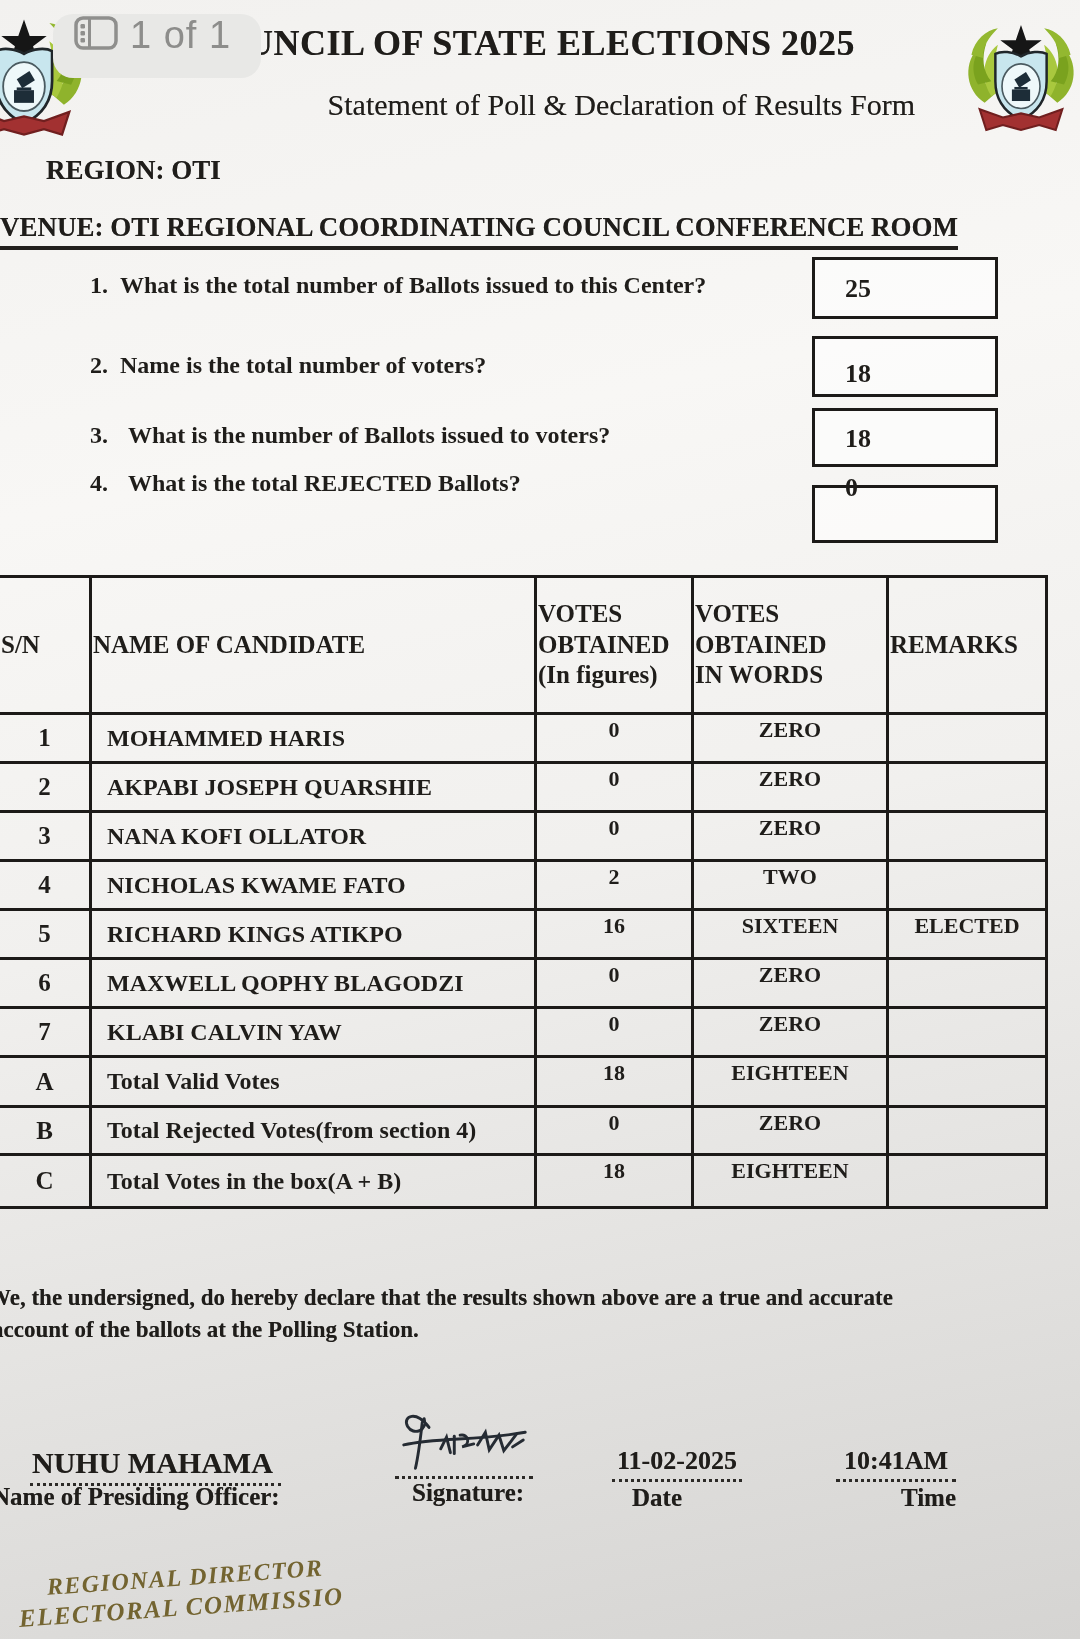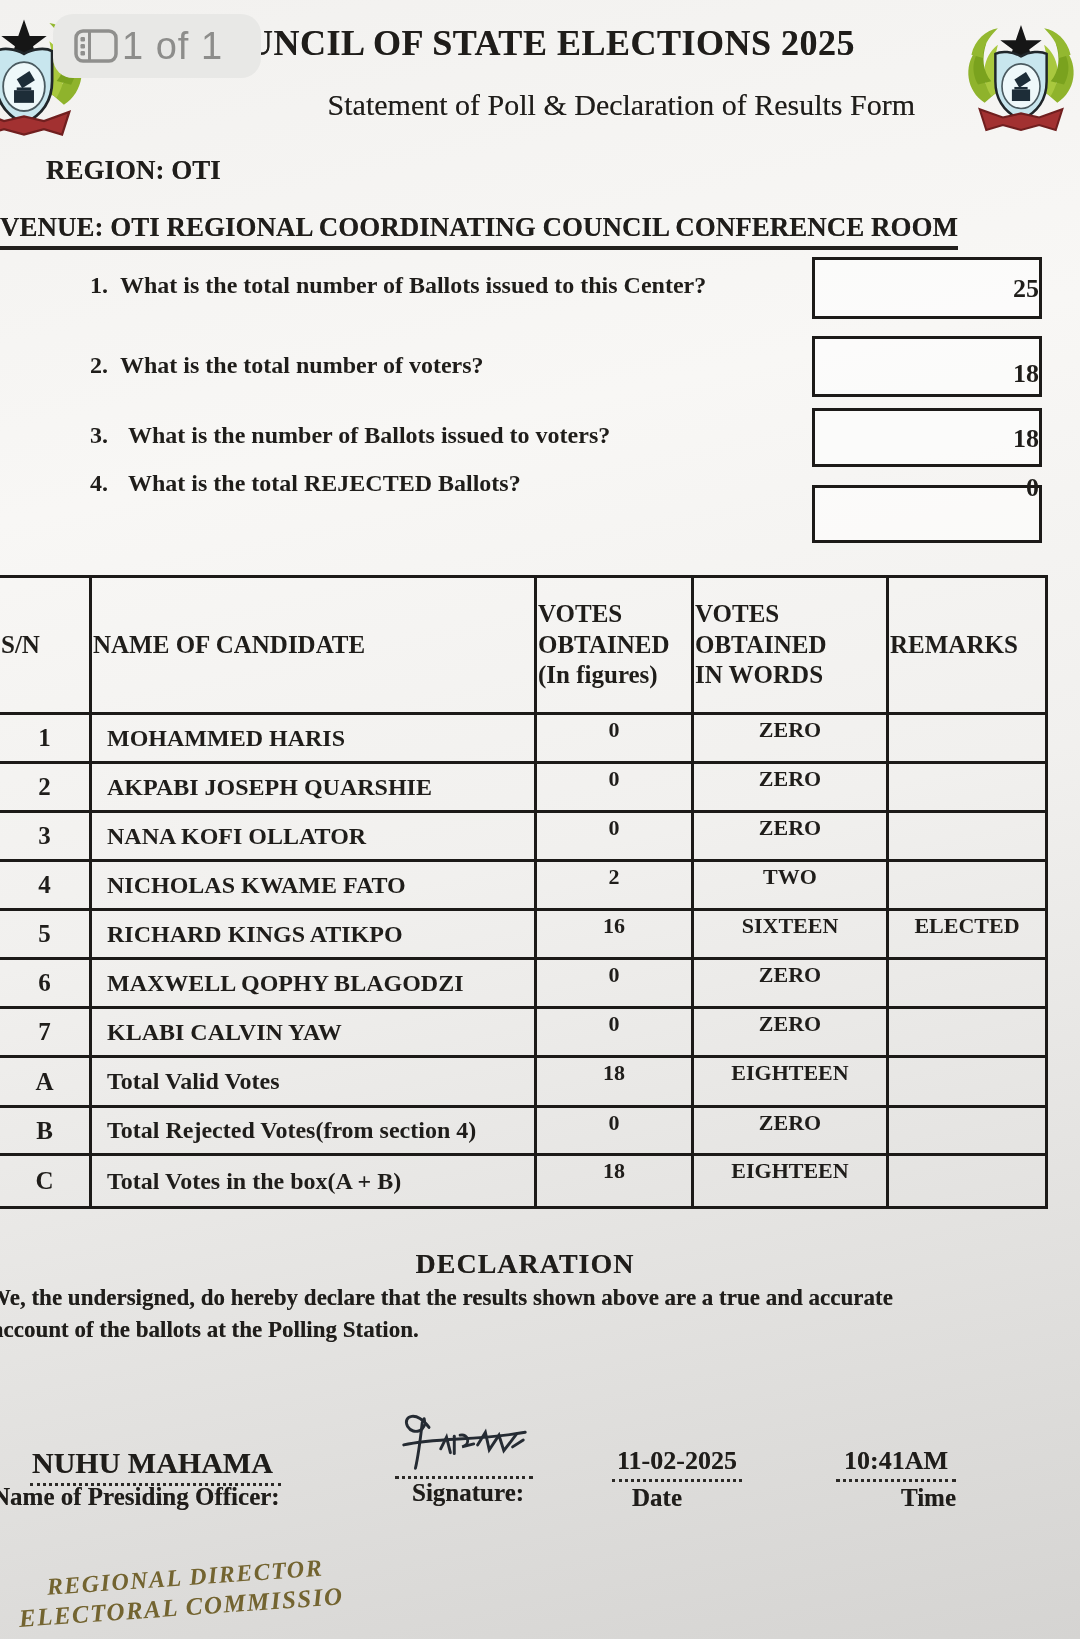--- a/index.html
+++ b/index.html
@@ -9,38 +9,38 @@
   .page{position:absolute;inset:0;color:#1f1d1a;}
   .ink{color:#1f1d1a;text-shadow:0 0 .5px rgba(30,28,25,.55);}
 
   
   .emblem{position:absolute;}
   .emblem-left{left:-55px;top:14px;width:158px;height:136px;}
   .emblem-right{left:951px;top:20px;width:140px;height:124px;}
 
   
   .page-badge{position:absolute;left:53px;top:14px;width:208px;height:64px;border-radius:20px;
-    background:#e8e8e6;display:flex;align-items:center;gap:3px;padding-left:20px;box-sizing:border-box;
+    background:#e8e8e6;display:flex;gap:11px;padding-left:20px;box-sizing:border-box;
     z-index:6;font-family:"Liberation Sans","DejaVu Sans",sans-serif;}
   .page-badge .label{font-size:38px;color:#8d8d8b;letter-spacing:1px;}
 
   .doc-title{position:absolute;left:192px;top:22px;font-size:36px;font-weight:700;letter-spacing:.5px;white-space:nowrap;z-index:4;}
   .doc-subtitle{position:absolute;left:115px;top:88px;width:800px;text-align:right;font-size:30px;white-space:nowrap;}
 
   .region-line{position:absolute;left:2px;top:155px;font-size:27px;font-weight:700;white-space:nowrap;margin-left:44px;}
   .venue-line{position:absolute;left:0;top:212px;font-size:27px;font-weight:700;white-space:nowrap;
     border-bottom:4px solid #22201d;padding-bottom:3px;}
 
   
   .q-row{position:absolute;left:90px;display:flex;gap:12px;font-size:24px;font-weight:600;white-space:nowrap;}
   .q1{top:272px;} .q2{top:352px;} .q3{top:422px;gap:20px;} .q4{top:470px;gap:20px;}
 
   
-  .ans-box{position:absolute;left:812px;width:230px;border:3.5px solid #1c1a18;background:rgba(255,255,255,.55);
-    box-sizing:border-box;text-align:right;font-size:26px;font-weight:700;}
+  .ans-box{position:absolute;left:812px;width:186px;border:3.5px solid #1c1a18;background:rgba(255,255,255,.55);
+    box-sizing:border-box;text-align:left;font-size:26px;font-weight:700;}
   .ab1{top:257px;height:62px;line-height:58px;text-indent:30px;}
   .ab2{top:336px;height:61px;line-height:70px;text-indent:30px;}
   .ab3{top:408px;height:59px;line-height:56px;text-indent:30px;}
   .ab4{top:485px;height:58px;text-indent:30px;}
   .ab4 .val{display:block;transform:translateY(-15px);}
 
   
   table.results{position:absolute;left:-3px;top:575px;width:1048px;border-collapse:collapse;table-layout:fixed;}
   table.results td,table.results th{border:3px solid #1c1a18;box-sizing:border-box;overflow:hidden;}
   th{font-size:25px;font-weight:700;text-align:left;vertical-align:middle;line-height:1.22;}
@@ -126,21 +126,21 @@
   <div class="doc-subtitle ink">Statement of Poll &amp; Declaration of Results Form</div>
   <div class="region-line ink">REGION: OTI</div>
   <div class="venue-line ink">VENUE: OTI REGIONAL COORDINATING COUNCIL CONFERENCE ROOM</div>
 
   <div class="q-row q1">
     <span class="q-num">1.</span>
     <span class="q-text">What is the total number of Ballots issued to this Center?</span>
   </div>
   <div class="q-row q2">
     <span class="q-num">2.</span>
-    <span class="q-text">What is the total number of voters?</span>
+    <span class="q-text">Name is the total number of voters?</span>
   </div>
   <div class="q-row q3">
     <span class="q-num">3.</span>
     <span class="q-text">What is the number of Ballots issued to voters?</span>
   </div>
   <div class="q-row q4">
     <span class="q-num">4.</span>
     <span class="q-text">What is the total REJECTED Ballots?</span>
   </div>
 
@@ -237,21 +237,20 @@
     <tr class="rC">
       <td class="c-sn">C</td>
       <td class="c-name">Total Votes in the box(A + B)</td>
       <td class="c-fig">18</td>
       <td class="c-words">EIGHTEEN</td>
       <td class="c-rem"></td>
     </tr>
   </tbody>
     </table>
 
-  <div class="decl-heading ink">DECLARATION</div>
   <div class="decl-line dl1 ink">We, the undersigned, do hereby declare that the results shown above are a true and accurate</div>
   <div class="decl-line dl2 ink">account of the ballots at the Polling Station.</div>
 
   <div class="officer-name dotted ink">NUHU MAHAMA</div>
   <div class="officer-label ink">Name of Presiding Officer:</div>
 
   <div class="sig-wrap">
     <svg width="138" height="68" viewBox="0 0 140 70">
       <g fill="none" stroke="#252b33" stroke-width="3" stroke-linecap="round">
         <path d="M34 20 C22 2 6 8 12 19 C18 29 33 23 29 11"></path>

